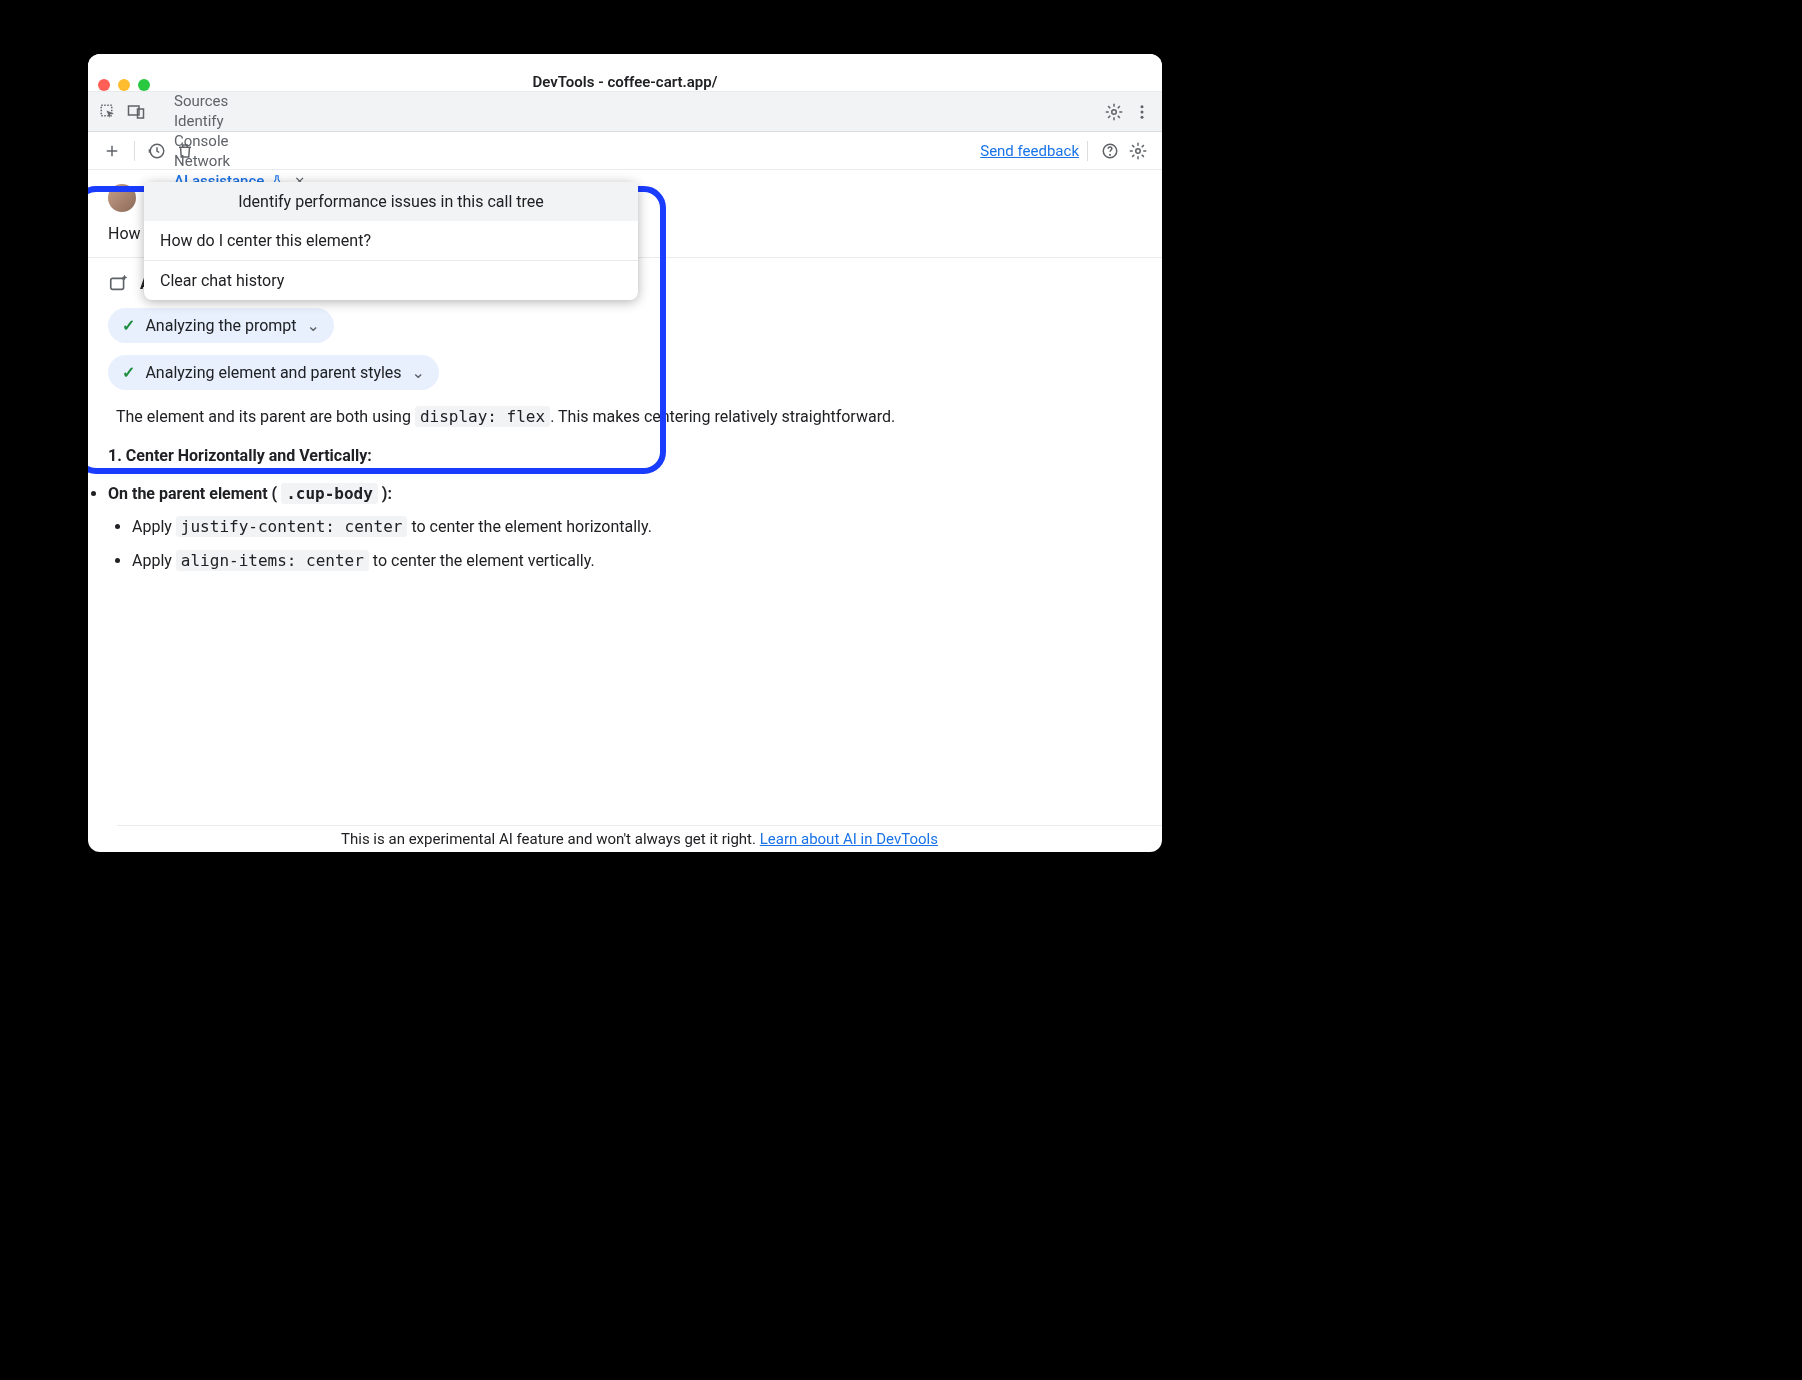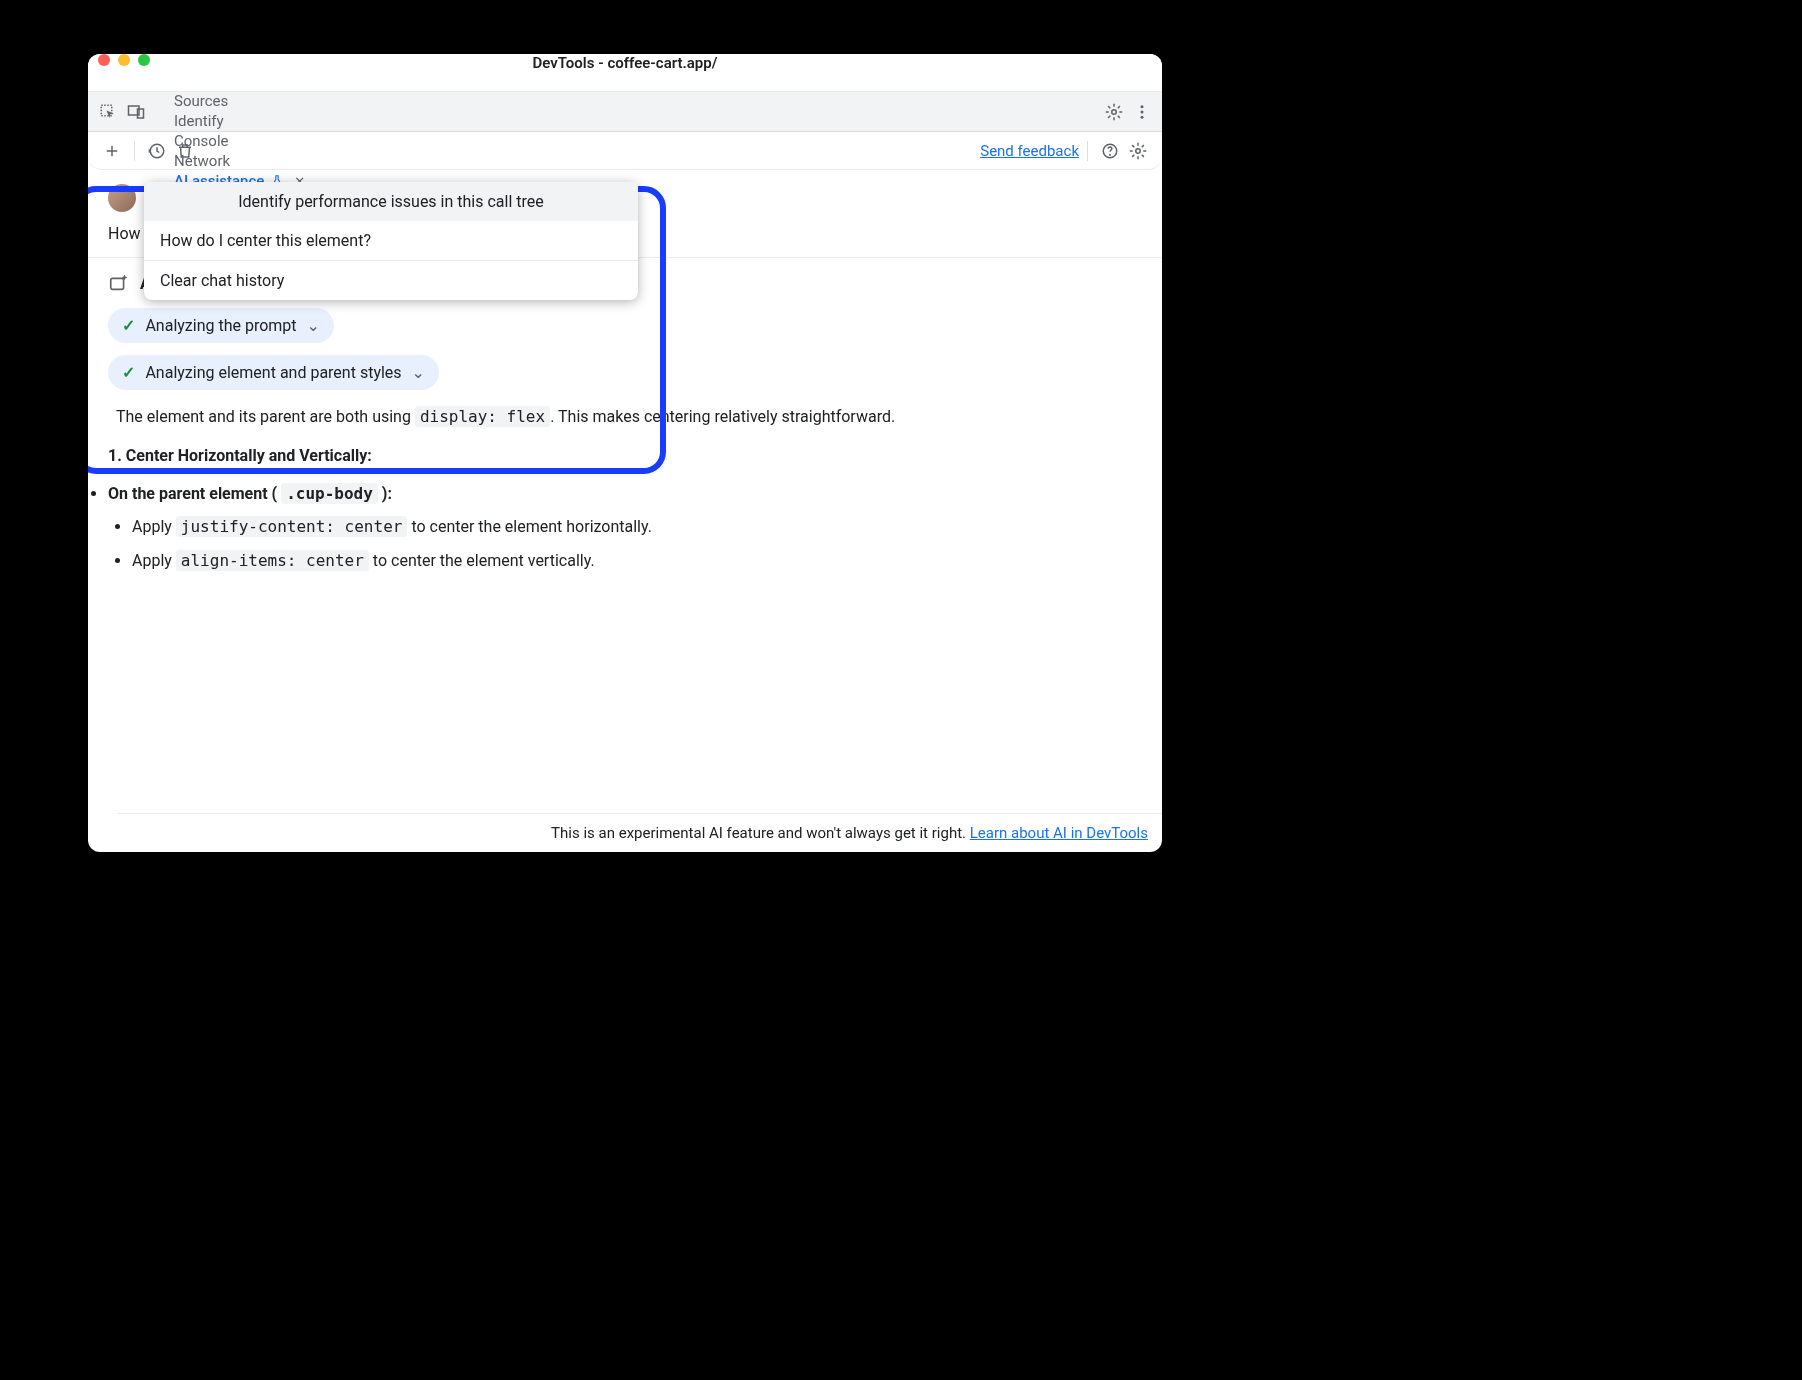--- a/index.html
+++ b/index.html
@@ -22,21 +22,21 @@
   border-radius: 12px;
   box-shadow: 0 8px 40px rgba(0,0,0,0.4);
   overflow: hidden;
   display: flex;
   flex-direction: column;
 }
 .titlebar {
   height: 38px;
   background: #fff;
   display: flex;
-  align-items: flex-start;
+  align-items: flex-end;
   padding: 0 10px;
   position: relative;
   border-bottom: 1px solid #e8eaed;
 }
 .traffic-lights { display: flex; gap: 8px; }
 .dot { width: 12px; height: 12px; border-radius: 50%; }
 .dot.red { background:#ff5f57;} .dot.yellow{background:#febc2e;} .dot.green{background:#28c840;}
 .titlebar-title {
   position: absolute; left: 0; right: 0; text-align: center;
   font-weight: 600; font-size: 15px; color: #202124;
@@ -59,21 +59,20 @@
   display: flex; align-items: center; padding: 0 14px;
   font-size: 15px; color: #5f6368; cursor: pointer; gap: 6px;
   border-bottom: 2px solid transparent;
 }
 .tab.active { color: #1a73e8; border-bottom: 2px solid #1a73e8; font-weight: 500;}
 .tab .close { color:#5f6368; font-size:13px; margin-left:4px;}
 .topbar .spacer { flex: 1; }
 .toolbar {
   height: 38px; display: flex; align-items: center; padding: 16px 10px;
   border-bottom: 1px solid #e8eaed;
-  border-radius: 14px;
 }
 .toolbar .divider { width:1px; background:#dadce0; height:20px; margin:0 8px; }
 .toolbar .spacer { flex: 1; }
 .link { color:#1a73e8; text-decoration: underline; font-size:15px; cursor:pointer;}
 .content {
   flex: 1; overflow: auto; position: relative; font-size: 16px;
 }
 .user-row {
   display:flex; align-items:center; gap:10px; padding: 14px 20px 6px;
 }
@@ -94,21 +93,21 @@
 .para { padding: 14px 28px 8px; line-height: 1.6; font-size:16px;}
 .code {
   font-family: ui-monospace, Menlo, monospace;
   background:#f1f3f4; padding:1px 5px; border-radius:3px;
 }
 .heading { padding: 8px 20px; font-weight:700; font-size:16px;}
 ul.bullets { padding: 4px 20px 4px 20px; list-style: disc;}
 ul.bullets li { padding: 4px 0; line-height:1.6;}
 ul.inner { padding-left: 24px; list-style: disc; margin-top:4px;}
 .footer {
-  border-top:1px solid #e8eaed; padding: 10px 14px; text-align:right;
+  border-top:1px solid #e8eaed; padding: 4px 14px; text-align:center;
   font-size:15px; color:#202124;margin-left:29px;
 }
 .highlight-box {
   position: absolute;
   left: -14px; top: 132px;
   width: 592px; height: 288px;
   border: 6px solid #1a3cff;
   border-radius: 22px;
   pointer-events: none;
 }

